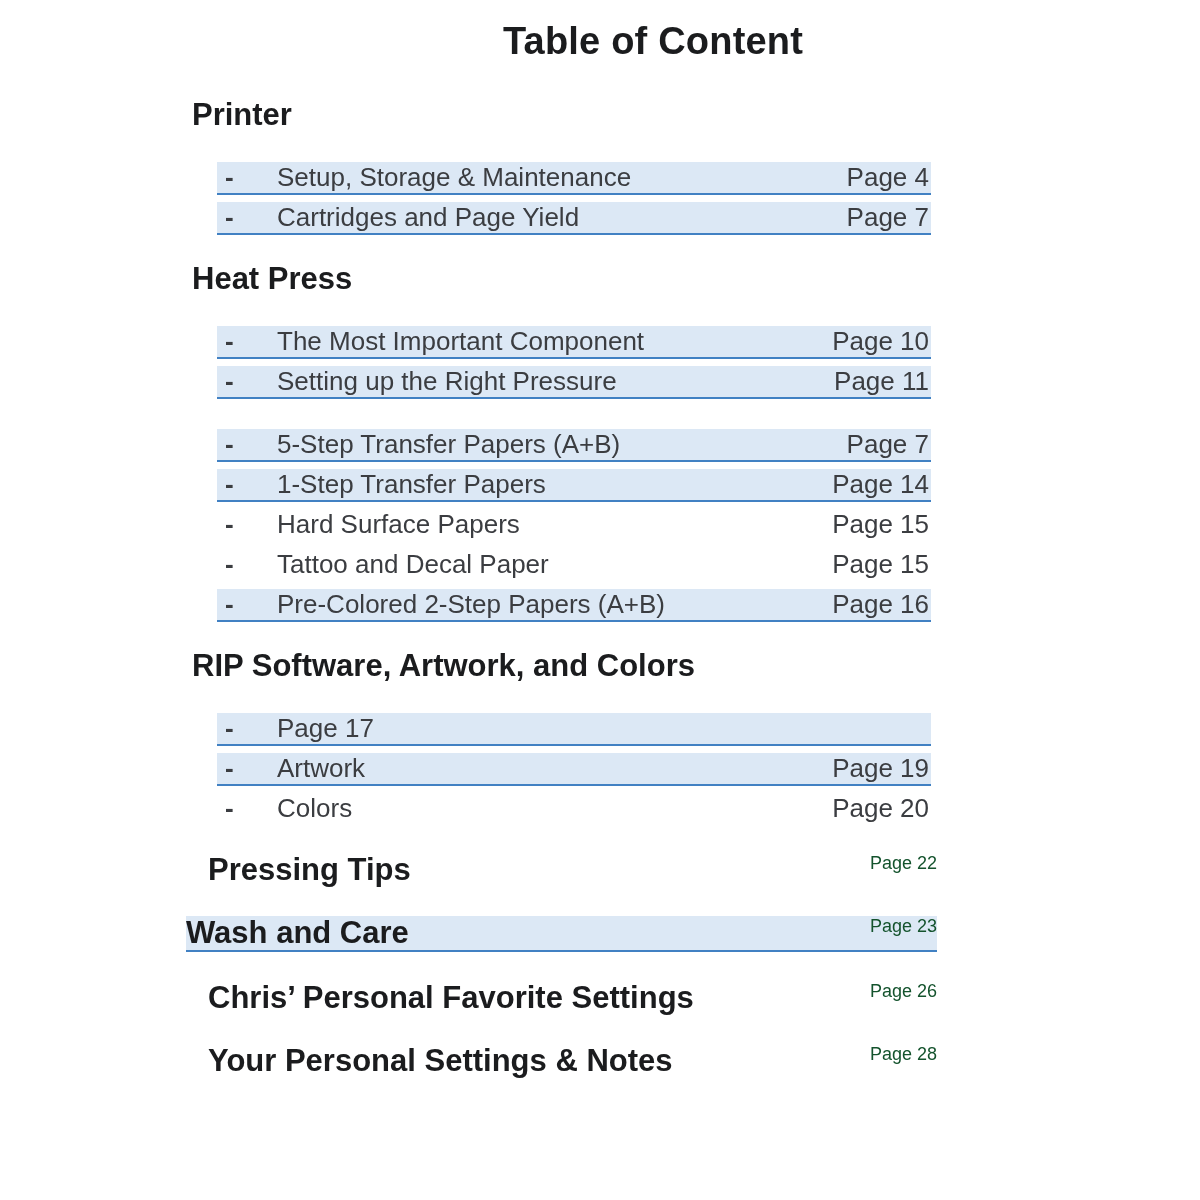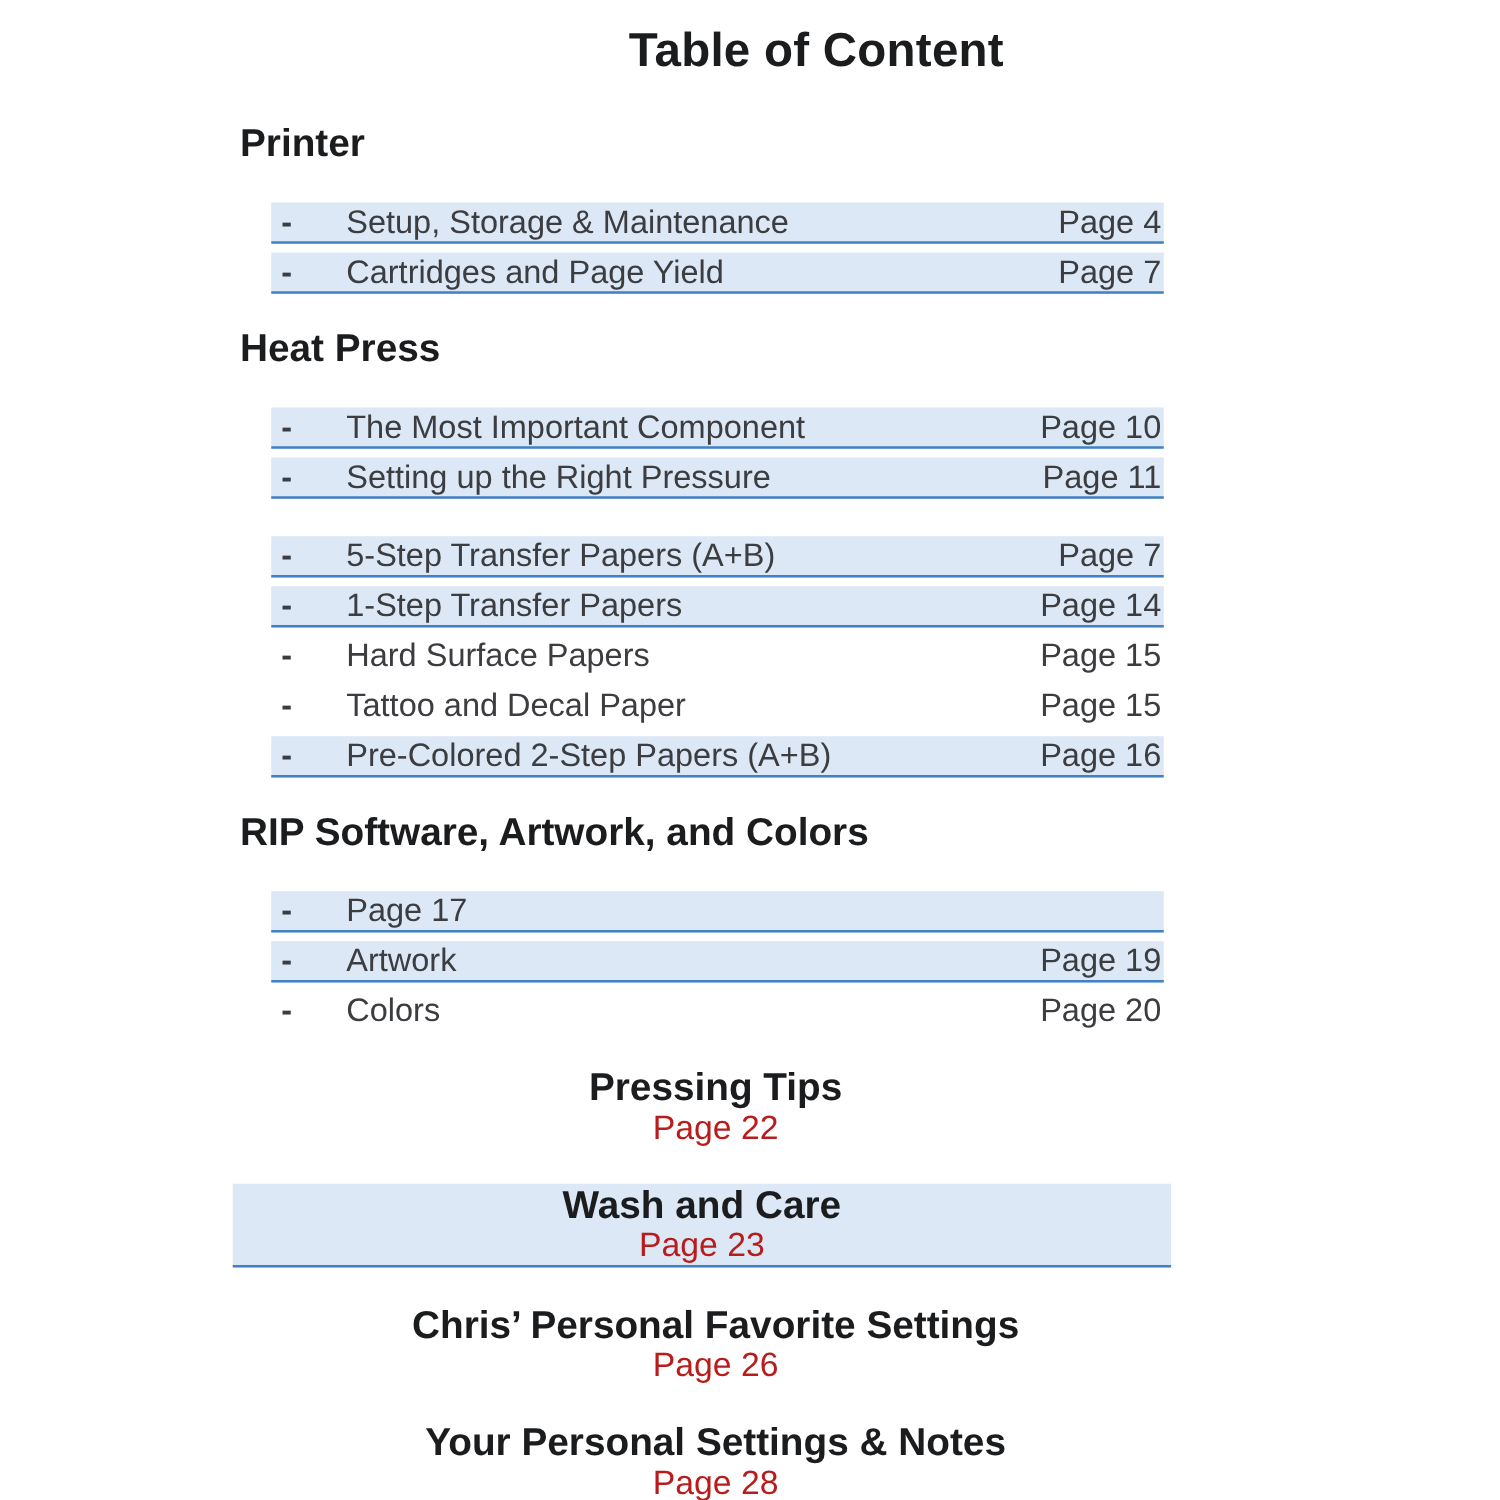--- a/index.html
+++ b/index.html
@@ -42,30 +42,29 @@
     font-size:26px;color:var(--text);white-space:nowrap;
   }
   .row:last-child{margin-bottom:0;}
   .row.highlighted{background:var(--highlight);}
   .row.underlined{border-bottom:2px solid var(--underline);margin-bottom:7px;}
   .row:last-child.underlined{margin-bottom:0;}
   .dash{width:52px;padding-left:8px;font-weight:700;}
   .label{flex:1;}
   .pagenum{padding-right:2px;}
   .hrow{
-    display:flex;align-items:center;
+    display:flex;align-items:flex-start;
     margin:29px 0 0 22px;
     white-space:nowrap;
-    flex-direction:column;
   }
   .hrow .h-label{
     flex:1;font-size:31px;font-weight:700;line-height:34px;
     color:var(--heading-text);
   }
-  .hrow .h-page{font-size:27px;color:#b91c1c;}
+  .hrow .h-page{font-size:18px;color:#14532d;}
   .hrow.highlighted{
     margin-left:0;
     background:var(--highlight);
     border-bottom:2px solid var(--underline);
   }
 </style>
 </head>
 <body>
 
 <div class="page">

